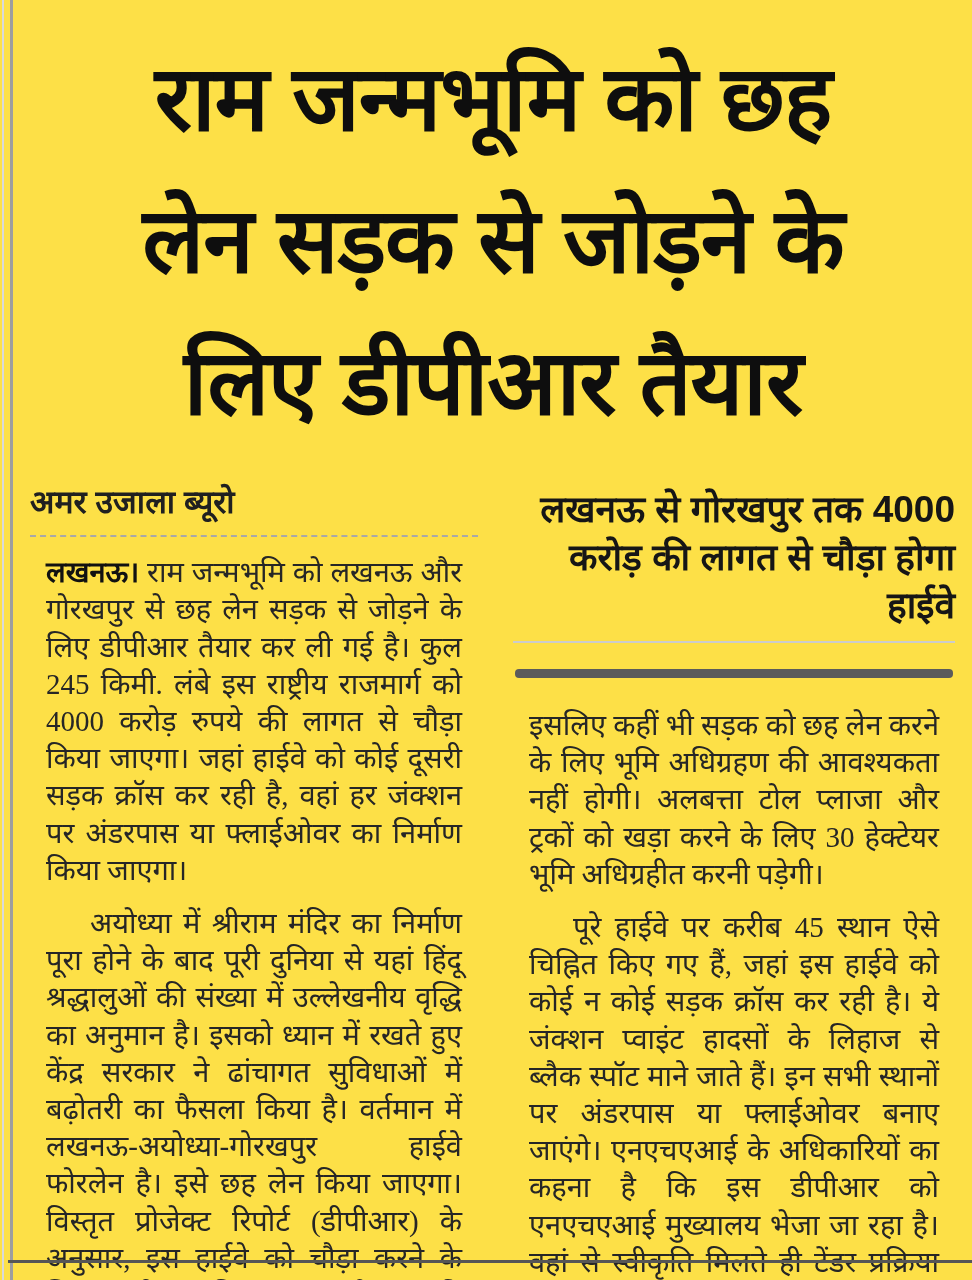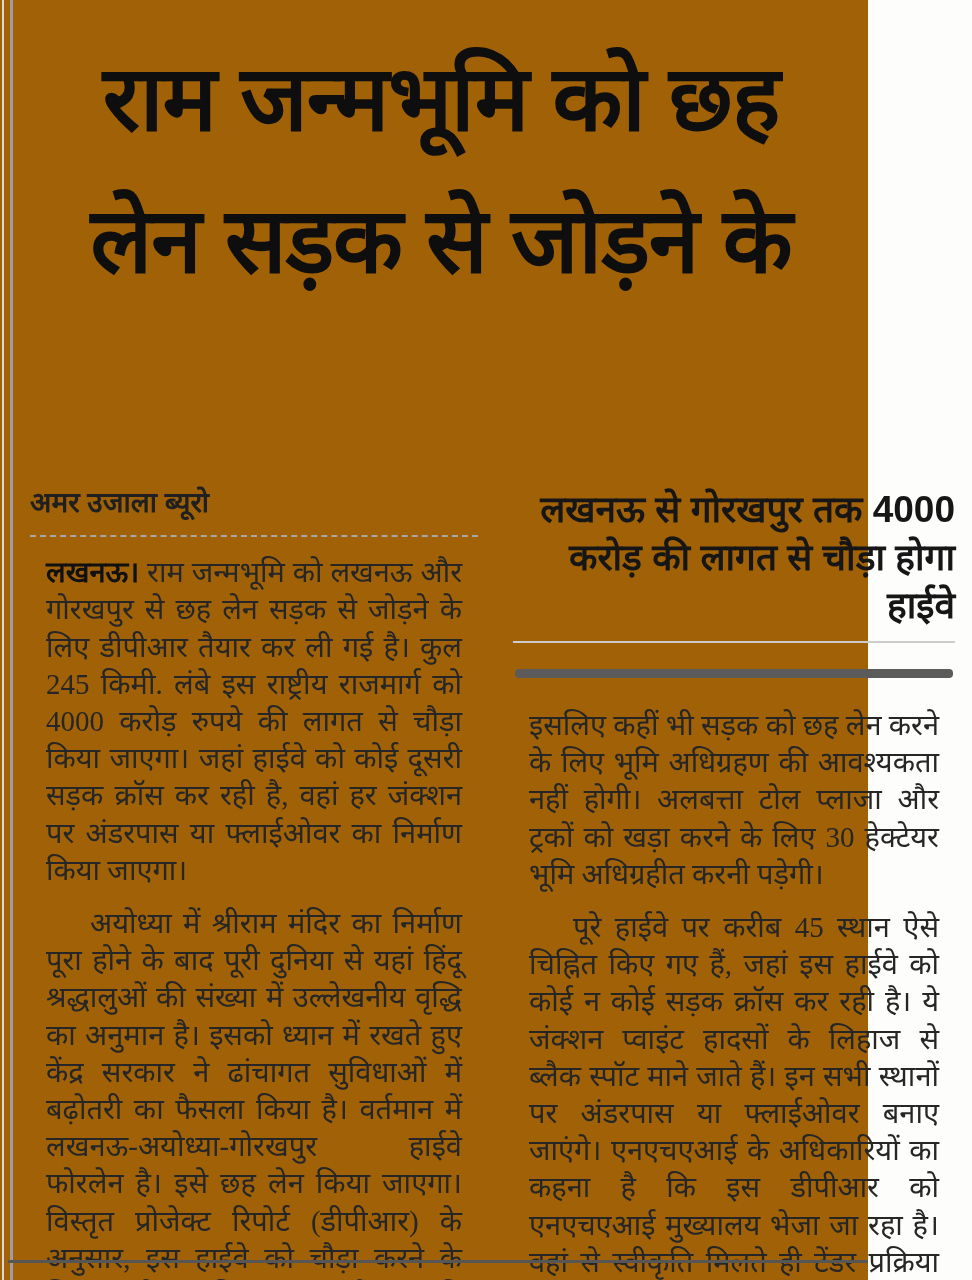--- a/index.html
+++ b/index.html
@@ -5,22 +5,22 @@
   html, body { margin: 0; padding: 0; }
   body {
     width: 972px; height: 1280px;
     background: #fdfdfc;
     font-family: "Liberation Serif", "DejaVu Serif", serif;
     color: #1c1c1c;
     overflow: hidden;
   }
   .page {
     position: relative;
-    width: 868px; height: 1280px;
-    background: #a16207;
+    width: 972px; height: 1280px;
+    background: #fde047;
   }
   
   .edge-line-outer {
     position: absolute; left: 2px; top: 0; bottom: 0;
     width: 2px; background: #d9d9d9;
   }
   .edge-line-inner {
     position: absolute; left: 10px; top: 0; bottom: 0;
     width: 3px; background: #9e9e9e;
   }
@@ -44,21 +44,21 @@
     font-size: 29px; line-height: 37.2px;
     text-align: justify;
     color: #262626;
   }
   .col-left  { left: 30px;  width: 448px; }
   .col-right { left: 513px; width: 442px; }
 
   .byline {
     font-family: "Liberation Sans", "DejaVu Sans", sans-serif;
     font-weight: bold;
-    font-size: 28px;
+    font-size: 32px;
     color: #202020;
     padding-top: 6px;
     text-align: left;
   }
   .byline-rule {
     border: none;
     border-top: 2px dashed #a8a8a8;
     margin: 14px 0 0 0;
   }
 
@@ -101,20 +101,21 @@
 <body>
 
 <div class="page">
 
   <div class="edge-line-outer"></div>
   <div class="edge-line-inner"></div>
 
   <div class="headline">
     <div>राम जन्मभूमि को छह</div>
     <div>लेन सड़क से जोड़ने के</div>
+    <div>लिए डीपीआर तैयार</div>
   </div>
 
   <div class="col col-left">
     <div class="byline">अमर उजाला ब्यूरो</div>
     <hr class="byline-rule">
     <div class="body-copy">
       <p><span class="dateline">लखनऊ।</span><span> राम जन्मभूमि को लखनऊ और गोरखपुर से छह लेन सड़क से जोड़ने के लिए डीपीआर तैयार कर ली गई है। कुल 245 किमी. लंबे इस राष्ट्रीय राजमार्ग को 4000 करोड़ रुपये की लागत से चौड़ा किया जाएगा। जहां हाईवे को कोई दूसरी सड़क क्रॉस कर रही है, वहां हर जंक्शन पर अंडरपास या फ्लाईओवर का निर्माण किया जाएगा।</span></p>
       <p class="indent">अयोध्या में श्रीराम मंदिर का निर्माण पूरा होने के बाद पूरी दुनिया से यहां हिंदू श्रद्धालुओं की संख्या में उल्लेखनीय वृद्धि का अनुमान है। इसको ध्यान में रखते हुए केंद्र सरकार ने ढांचागत सुविधाओं में बढ़ोतरी का फैसला किया है। वर्तमान में लखनऊ-अयोध्या-गोरखपुर हाईवे फोरलेन है। इसे छह लेन किया जाएगा। विस्तृत प्रोजेक्ट रिपोर्ट (डीपीआर) के अनुसार, इस हाईवे को चौड़ा करने के लिए पर्याप्त भूमि उपलब्ध है। इसकी चौड़ाई (आरओडब्ल्यू) 45-60 मीटर तक है।</p>
     </div>
   </div>

